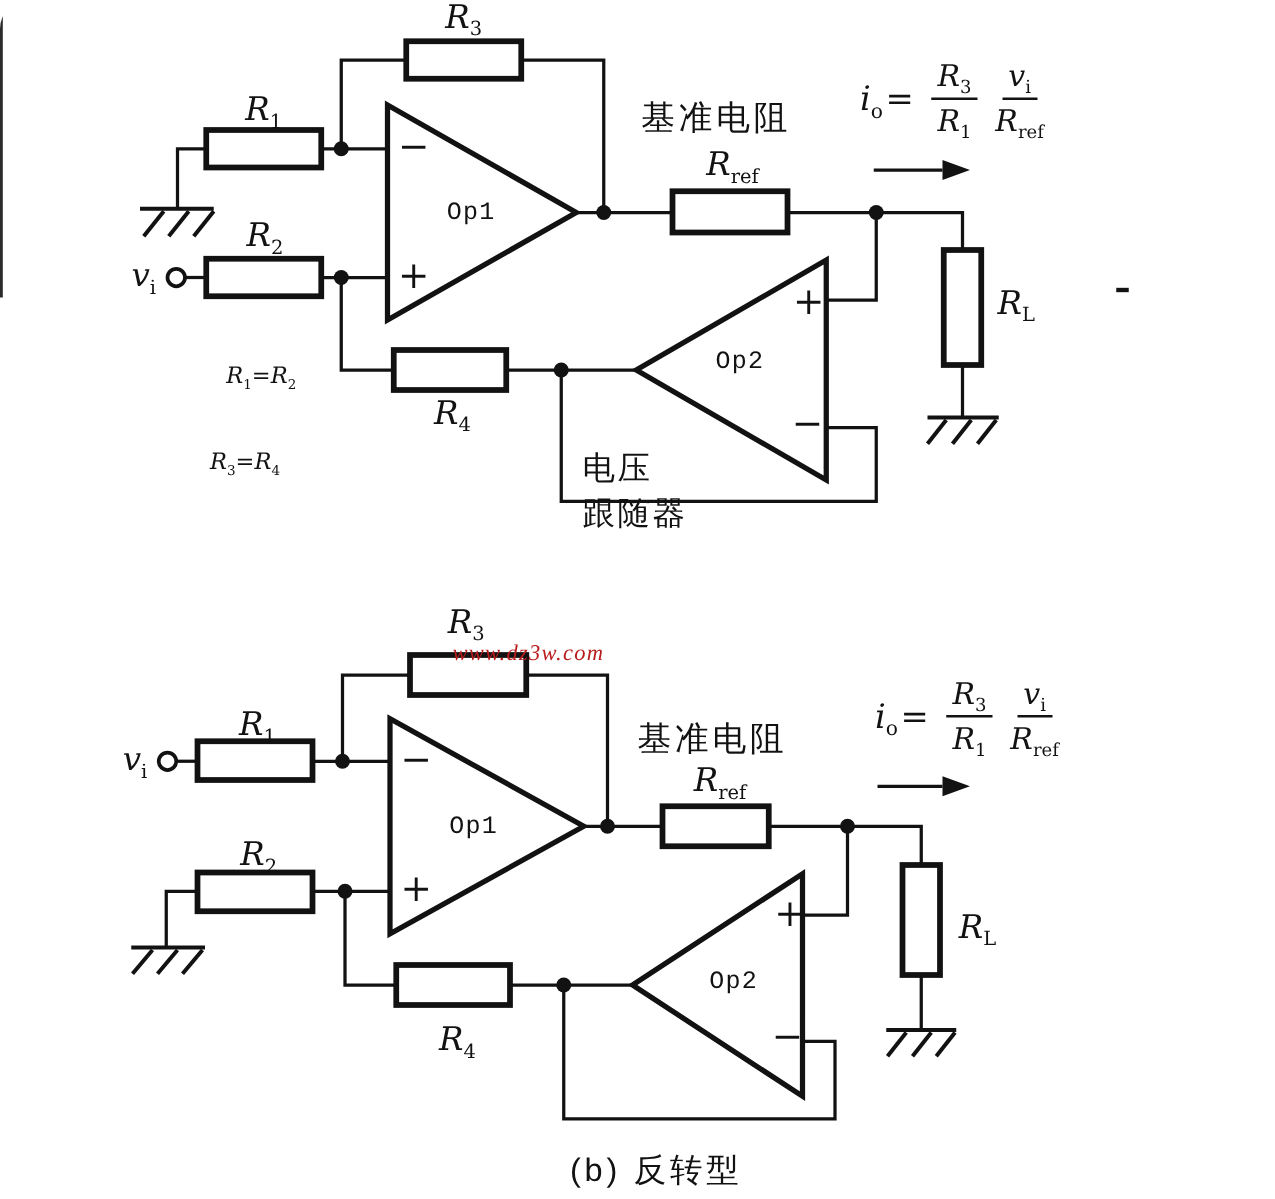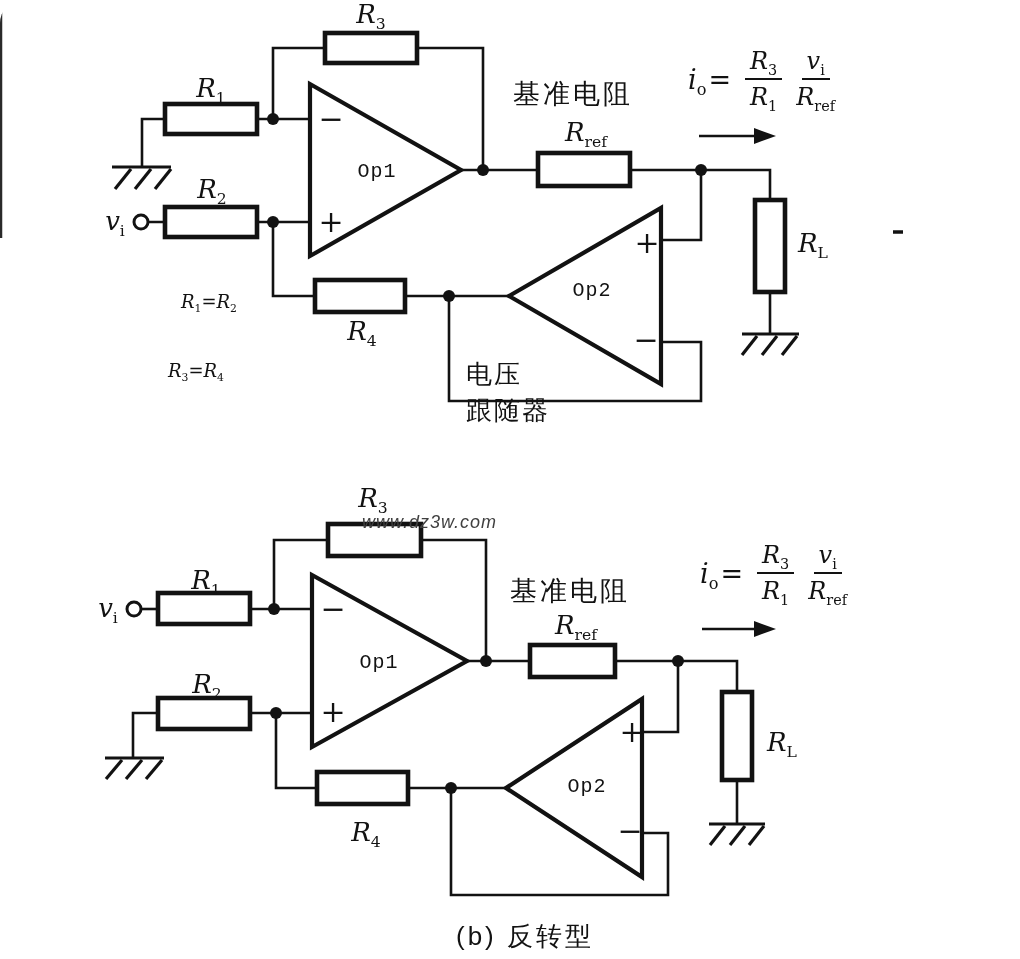--- a/index.html
+++ b/index.html
@@ -13,22 +13,22 @@
   .rname { font-family:"DejaVu Serif",serif; font-style:italic; font-size:26px; }
   sub { font-size:0.60em; font-style:normal; line-height:0; }
   .opname { font-family:Liberation Mono, monospace; font-style:normal; font-size:20px; letter-spacing:1px; }
   .sign { font-family:"DejaVu Serif",serif; font-size:30px; font-style:normal; }
   .cjk { font-family:"Liberation Sans",sans-serif; font-size:26px; letter-spacing:2px; }
   .cjk-big { font-family:Liberation Mono, monospace; font-size:27px; letter-spacing:3px; }
   .caption { font-family:"Liberation Sans",sans-serif; letter-spacing:3px; }
   .follower { line-height:36px; }
   .eq { font-family:"DejaVu Serif",serif; font-style:italic; font-size:18px; }
   .eq .eqs { font-style:normal; }
-  .watermark { font-family:Liberation Sans, sans-serif; font-style:italic; font-size:18px;
-               color:#404040; letter-spacing:1px; }
+  .watermark { font-family:Liberation Serif, serif; font-style:italic; font-size:18px;
+               color:#b91c1c; letter-spacing:1px; }
   .formula { position:absolute; display:flex; align-items:center; color:#121212;
              font-family:"DejaVu Serif",serif; }
   .flhs { font-style:italic; font-size:27px; }
   .flhs .feq { font-style:normal; margin-left:2px; }
   .frac { display:flex; flex-direction:column; align-items:center; font-style:italic;
           font-size:24px; margin-left:14px; }
   .frac .num { padding:0 5px 3px; border-bottom:2.5px solid #121212; }
   .frac .den { padding-top:3px; }
 </style>
 </head>

